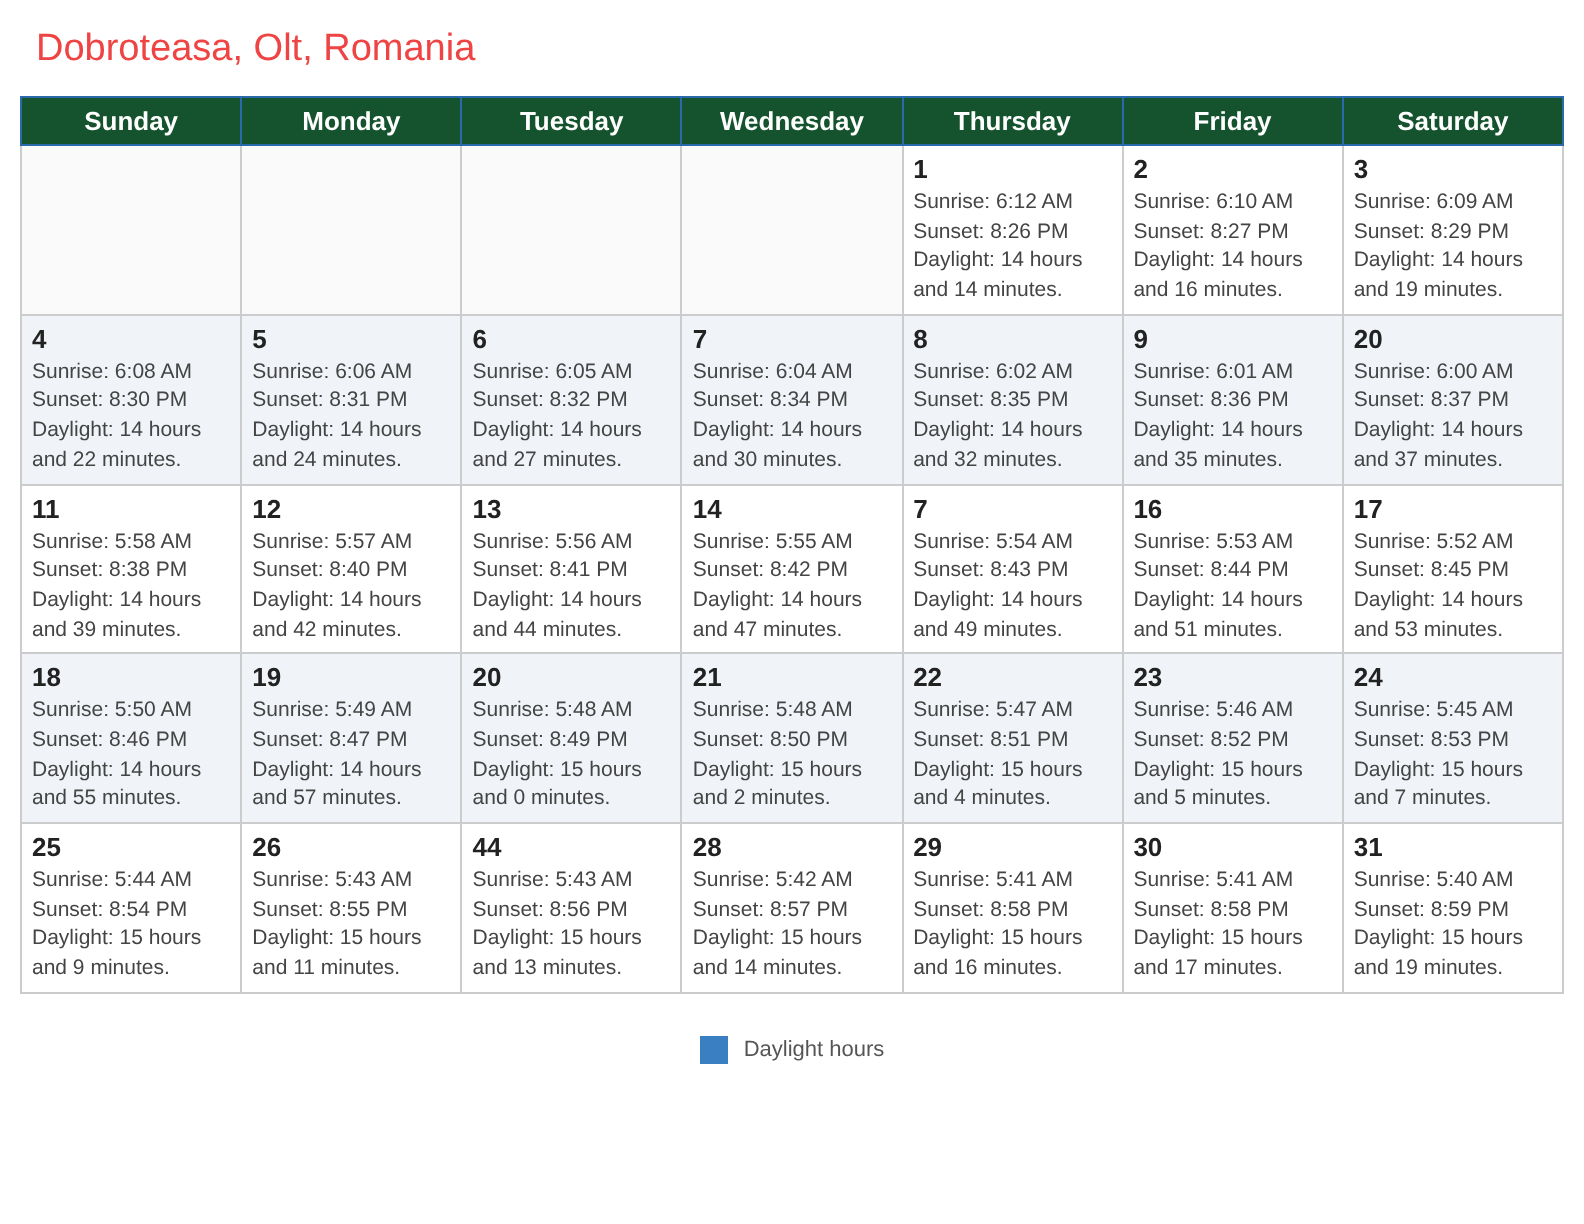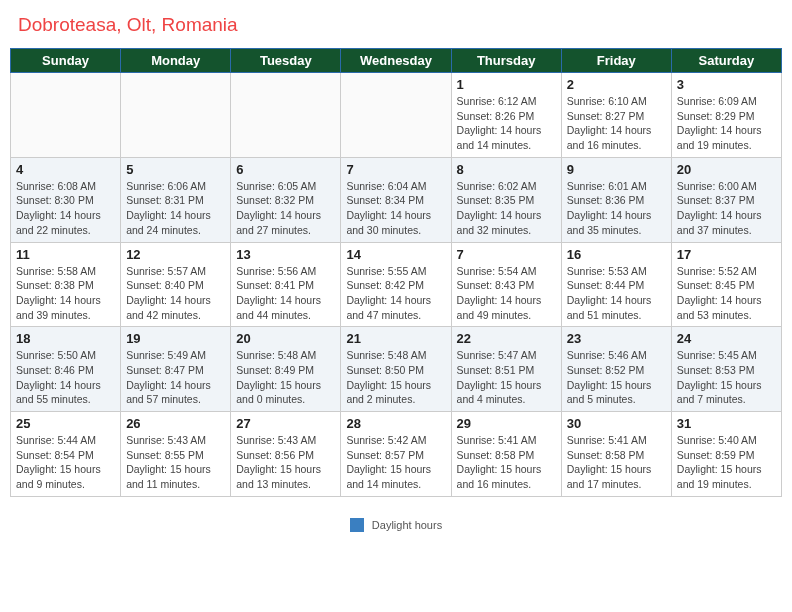--- a/index.html
+++ b/index.html
@@ -249,21 +249,21 @@
       <tr class="row-odd">
         <td>
           <span class="day-number">25</span>
           <div class="day-info">Sunrise: 5:44 AM<br>Sunset: 8:54 PM<br>Daylight: 15 hours<br>and 9 minutes.</div>
         </td>
         <td>
           <span class="day-number">26</span>
           <div class="day-info">Sunrise: 5:43 AM<br>Sunset: 8:55 PM<br>Daylight: 15 hours<br>and 11 minutes.</div>
         </td>
         <td>
-          <span class="day-number">27</span>
+          <span class="day-number">44</span>
           <div class="day-info">Sunrise: 5:43 AM<br>Sunset: 8:56 PM<br>Daylight: 15 hours<br>and 13 minutes.</div>
         </td>
         <td>
           <span class="day-number">28</span>
           <div class="day-info">Sunrise: 5:42 AM<br>Sunset: 8:57 PM<br>Daylight: 15 hours<br>and 14 minutes.</div>
         </td>
         <td>
           <span class="day-number">29</span>
           <div class="day-info">Sunrise: 5:41 AM<br>Sunset: 8:58 PM<br>Daylight: 15 hours<br>and 16 minutes.</div>
         </td>

